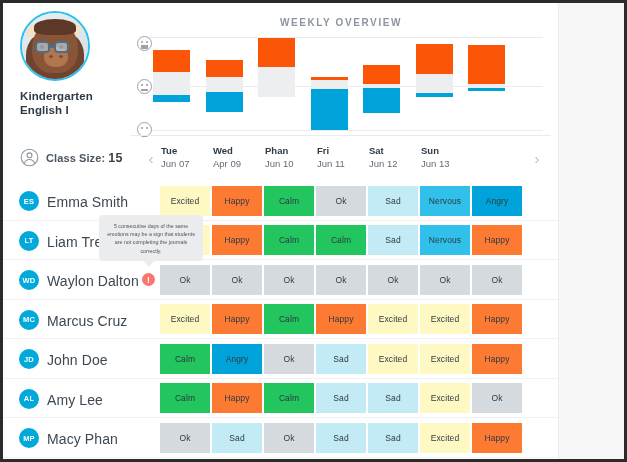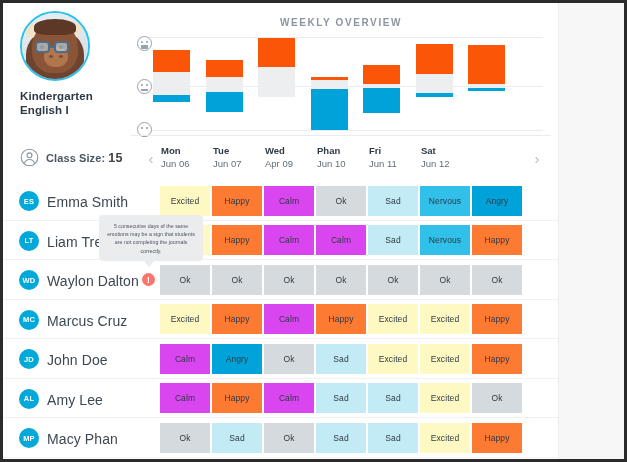--- a/index.html
+++ b/index.html
@@ -146,21 +146,21 @@
     display: flex; align-items: center; justify-content: center;
   }
   .cells { position: absolute; left: 157px; top: 4.5px; display: flex; gap: 2px; }
   .cell {
     width: 50px; height: 30px;
     display: flex; align-items: center; justify-content: center;
     font-size: 8.5px; color: #2d3a45; letter-spacing: .1px;
   }
   .m-excited { background: #fef9c3; }
   .m-happy   { background: #fd7a33; }
-  .m-calm    { background: #d946ef; }
+  .m-calm    { background: #22c55e; }
   .m-ok      { background: #d5dade; }
   .m-sad     { background: #c3ebf5; }
   .m-nervous { background: #31c0ea; }
   .m-angry   { background: #00a3d9; }
 
   
   #tooltip {
     position: absolute; left: 96px; top: 212px;
     width: 104px; padding: 7px 7px 6px;
     background: #ebecee; border-radius: 4px;
@@ -279,42 +279,42 @@
           </div>
         </div>
     </div>
   </div>
 
   <div id="datenav">
     <div class="nav-arrow" id="nav-prev">‹</div>
     <div class="nav-arrow" id="nav-next">›</div>
     <div id="daycells">
         <div class="daycell">
-          <div class="dayname">Mon</div>
-          <div class="daydate">Jun 06</div>
-        </div>
-        <div class="daycell">
           <div class="dayname">Tue</div>
           <div class="daydate">Jun 07</div>
         </div>
         <div class="daycell">
           <div class="dayname">Wed</div>
           <div class="daydate">Apr 09</div>
         </div>
         <div class="daycell">
           <div class="dayname">Phan</div>
           <div class="daydate">Jun 10</div>
         </div>
         <div class="daycell">
           <div class="dayname">Fri</div>
           <div class="daydate">Jun 11</div>
         </div>
         <div class="daycell">
           <div class="dayname">Sat</div>
           <div class="daydate">Jun 12</div>
+        </div>
+        <div class="daycell">
+          <div class="dayname">Sun</div>
+          <div class="daydate">Jun 13</div>
         </div>
       </div>
   </div>
 
   <div id="rows">
       <div class="srow">
         <div class="initials">ES</div>
         <div class="sname">Emma Smith</div>
         <div class="cells">
           <div class="cell m-excited">Excited</div>

